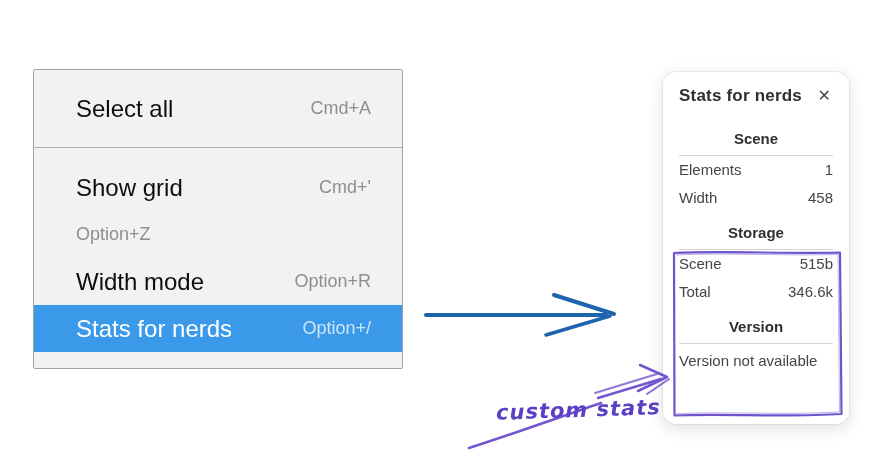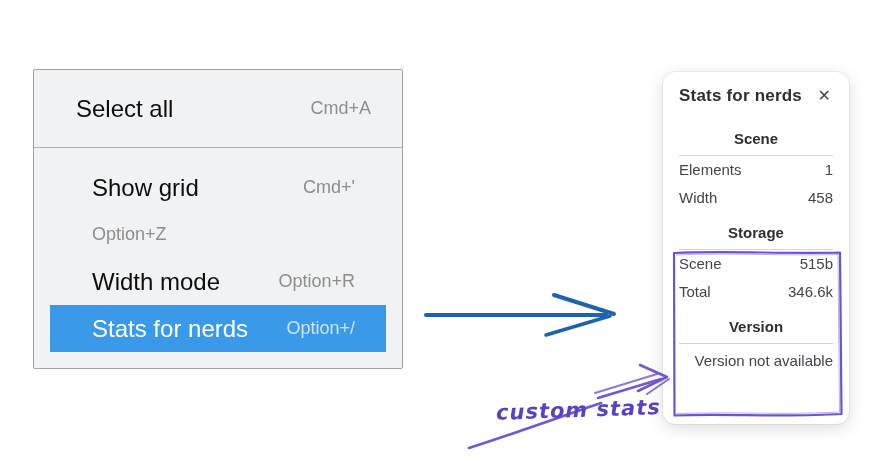--- a/index.html
+++ b/index.html
@@ -28,21 +28,21 @@
     position:absolute;
     left:33px; top:49px;
     width:370px; height:300px;
     background:var(--menu-bg);
     border:1px solid var(--menu-border);
     border-radius:2px;
     overflow:hidden;
     margin-top:20px;
   }
   .menu-group-1{padding:15px 0;}
-  .menu-group-2{padding:16px 16px;}
+  .menu-group-2{padding:16px 0;}
   .menu-separator{
     border:none;
     border-top:1px solid #aeaeae;
     height:0;
   }
   .menu-item{
     display:flex;
     align-items:center;
     justify-content:space-between;
     height:47px;
@@ -118,21 +118,20 @@
     display:flex;
     justify-content:space-between;
     align-items:flex-start;
     height:28px;
   }
   .stat-note{
     margin-top:6px;
     height:22px;
     line-height:22px;
     white-space:nowrap;
-    text-align:right;
   }
 
   
   .custom-rect{
     position:absolute;
     left:667px; top:248px;
     width:180px; height:172px;
     pointer-events:none;
   }
   .annot-arrow{

